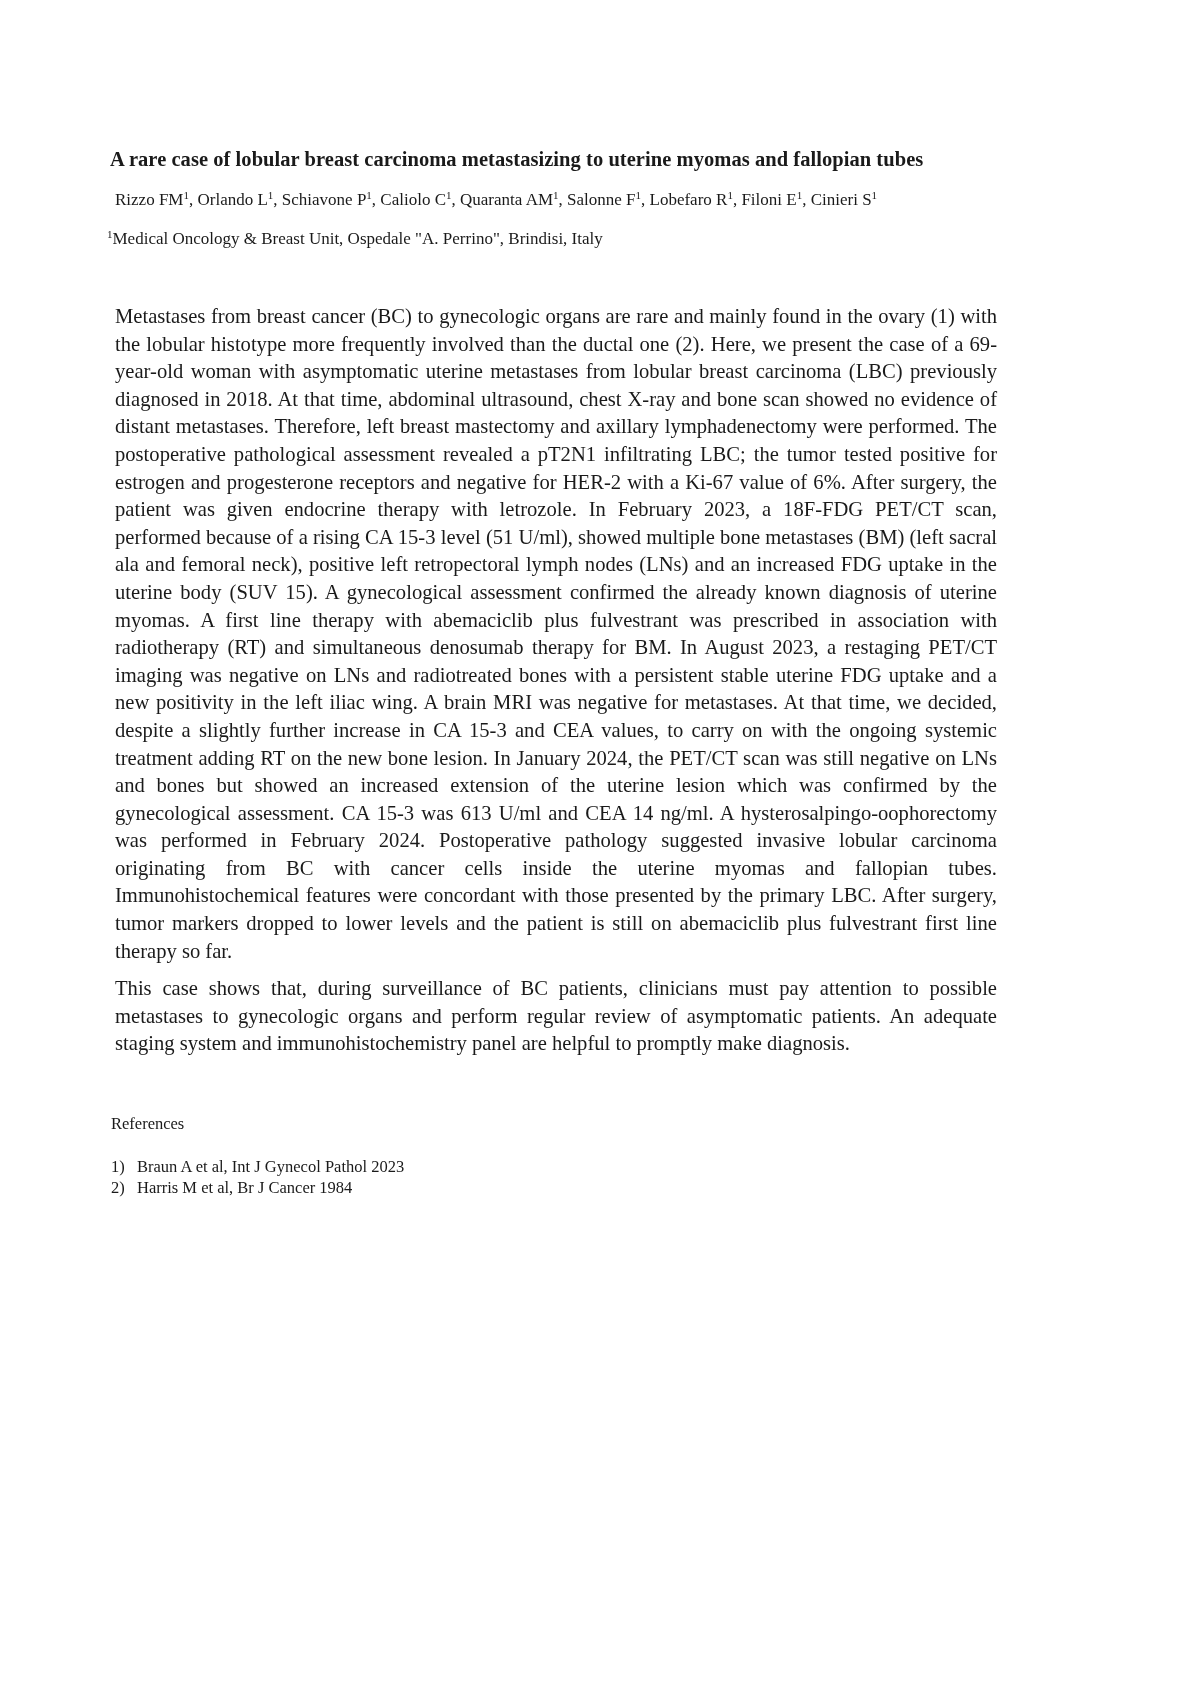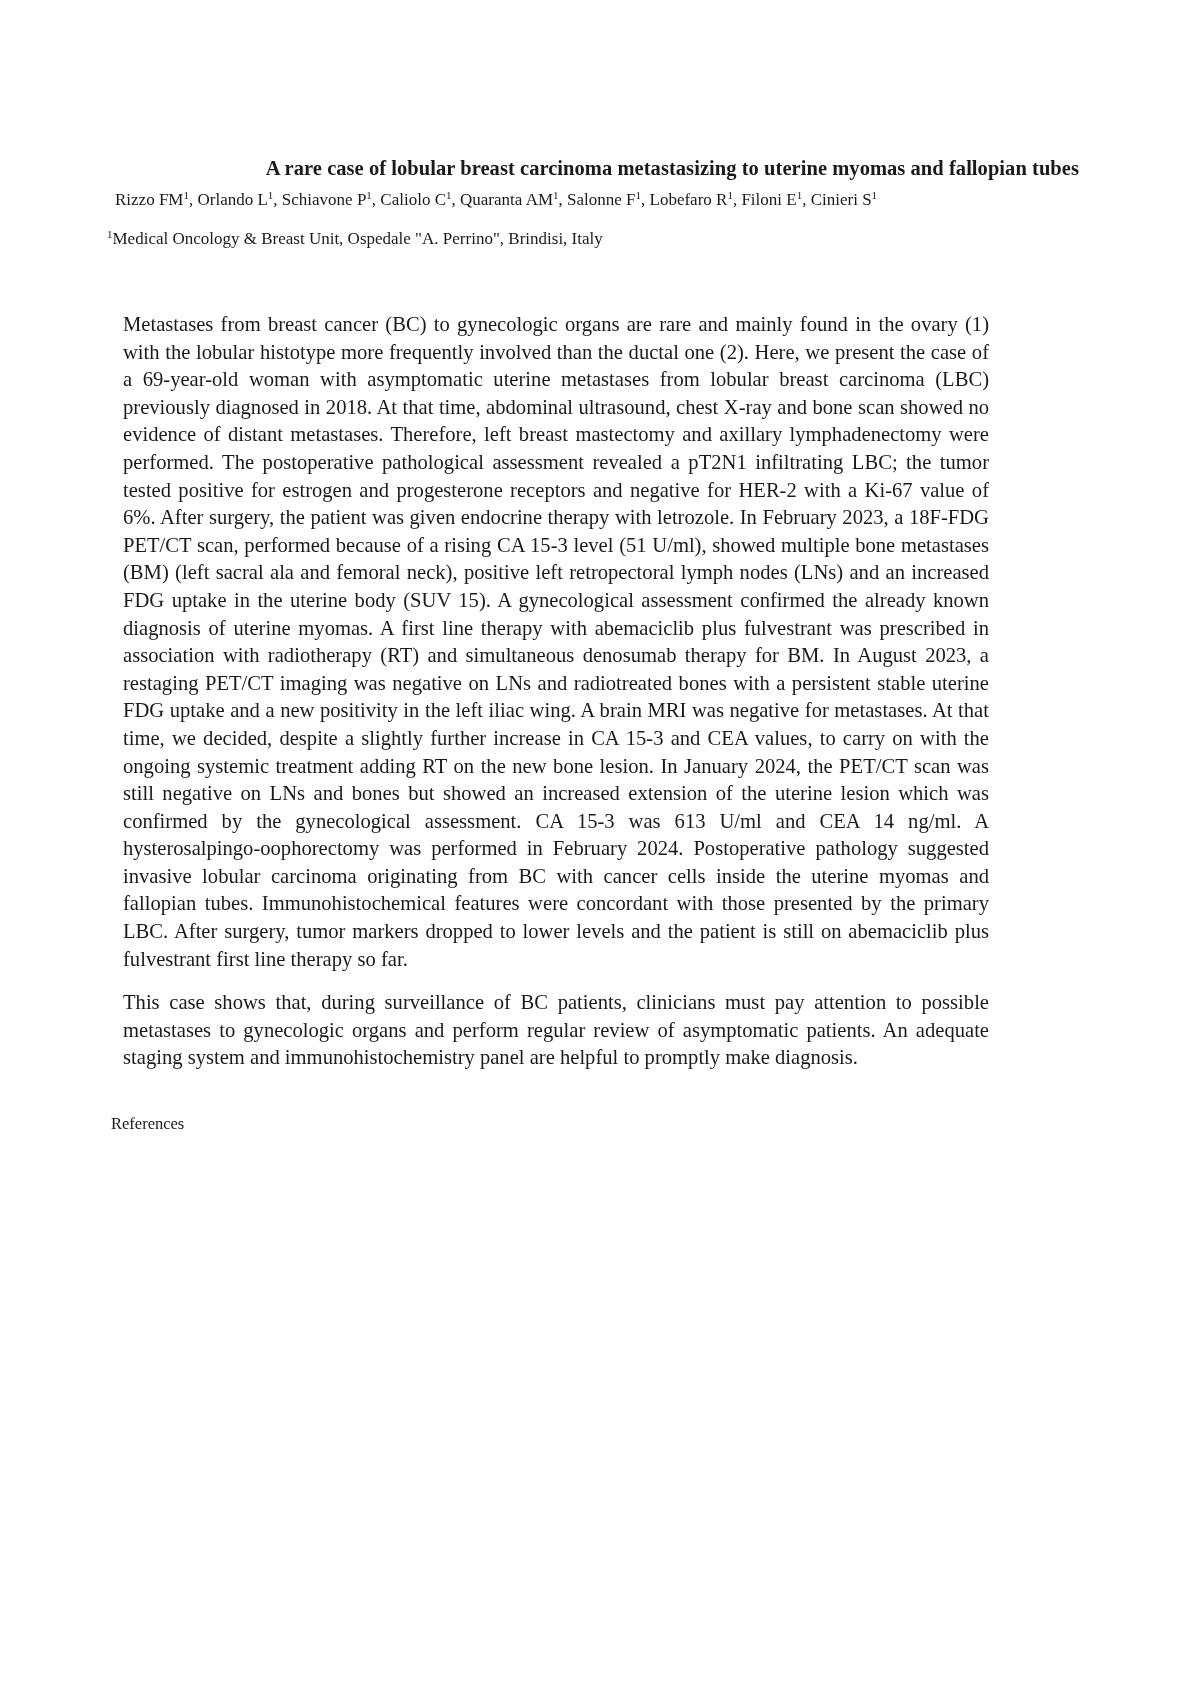--- a/index.html
+++ b/index.html
@@ -59,21 +59,21 @@
   .body-text {
     position: absolute;
     top: 295px;
     left: 0;
     width: 898px;
     font-size: 20.6px;
     line-height: 27.6px;
     text-align: justify;
   }
   .body-text p {
-    margin: 16px;
+    margin: 8px;
   }
   .body-text p + p {
     margin-top: 10px;
   }
   .references {
     position: absolute;
     top: 1114px;
     left: 4px;
     font-size: 16.5px;
   }
@@ -92,21 +92,21 @@
   .ref-num {
     display: inline-block;
     width: 26px;
   }
 </style>
 </head>
 <body>
 
 <div class="page">
 
-  <h1 class="title" style="margin:12px;text-align:right;">A rare case of lobular breast carcinoma metastasizing  to uterine myomas and fallopian tubes</h1>
+  <h1 class="title" style="margin:3px;">A rare case of lobular breast carcinoma metastasizing  to uterine myomas and fallopian tubes</h1>
 
   <div class="authors">
     <span><span>Rizzo FM</span><sup>1</sup></span>,
     <span><span>Orlando L</span><sup>1</sup></span>,
     <span><span>Schiavone P</span><sup>1</sup></span>,
     <span><span>Caliolo C</span><sup>1</sup></span>,
     <span><span>Quaranta AM</span><sup>1</sup></span>,
     <span><span>Salonne F</span><sup>1</sup></span>,
     <span><span>Lobefaro  R</span><sup>1</sup></span>,
     <span><span>Filoni E</span><sup>1</sup></span>,
@@ -115,15 +115,19 @@
 
   <div class="affiliation"><span class="aff-sup">1</span><span>Medical Oncology &amp; Breast Unit, Ospedale "A.  Perrino", Brindisi, Italy</span></div>
 
   <div class="body-text">
     <p>Metastases from breast cancer (BC) to gynecologic organs are rare and mainly found in the ovary (1) with the lobular histotype more frequently involved than the ductal one (2). Here, we present the case of a 69-year-old woman with asymptomatic uterine metastases from lobular breast carcinoma (LBC) previously diagnosed in 2018. At that time, abdominal ultrasound, chest X-ray and bone scan showed no evidence of distant metastases. Therefore, left breast mastectomy and axillary lymphadenectomy were performed. The postoperative pathological assessment revealed a pT2N1 infiltrating LBC; the tumor tested positive for estrogen and progesterone receptors and negative for HER-2 with a Ki-67 value of 6%. After surgery, the patient was given endocrine therapy with letrozole. In February 2023, a 18F-FDG PET/CT scan, performed because of a rising CA 15-3 level (51 U/ml), showed multiple bone metastases (BM) (left sacral ala and femoral neck), positive left retropectoral lymph nodes (LNs) and an increased FDG uptake in the uterine body (SUV 15). A gynecological assessment confirmed the already known diagnosis of uterine myomas. A first line therapy with abemaciclib plus fulvestrant was prescribed in association with radiotherapy (RT) and simultaneous denosumab therapy for BM. In August 2023, a restaging PET/CT imaging was negative on LNs and radiotreated bones with a persistent stable uterine FDG uptake and a new positivity in the left iliac wing. A brain MRI was negative for metastases. At that time, we decided, despite a slightly further increase in CA 15-3 and CEA values, to carry on with the ongoing systemic treatment adding RT on the new bone lesion. In January 2024, the PET/CT scan was still negative on LNs and bones but showed an increased extension of the uterine lesion which was confirmed by the gynecological assessment. CA 15-3 was 613 U/ml and CEA 14 ng/ml. A hysterosalpingo-oophorectomy was performed in February 2024. Postoperative pathology suggested invasive lobular carcinoma originating from BC with cancer cells inside the uterine myomas and fallopian tubes. Immunohistochemical features were concordant with those presented by the primary LBC. After surgery, tumor markers dropped to lower levels and the patient is still on abemaciclib plus fulvestrant first line therapy so far.</p>
     <p>This case shows that, during surveillance of BC patients, clinicians must pay attention to possible metastases to gynecologic organs and perform regular review of asymptomatic patients. An adequate staging system and immunohistochemistry panel are helpful to promptly make diagnosis.</p>
   </div>
 
   <div class="references">
     <div class="ref-heading">References</div>
+    <ol class="ref-list">
+      <li><span class="ref-num">1)</span><span>Braun A et al, Int J Gynecol Pathol 2023</span></li>
+      <li><span class="ref-num">2)</span><span>Harris  M et al, Br J Cancer 1984</span></li>
+    </ol>
   </div>
 
 </div>
 
 </body></html>

